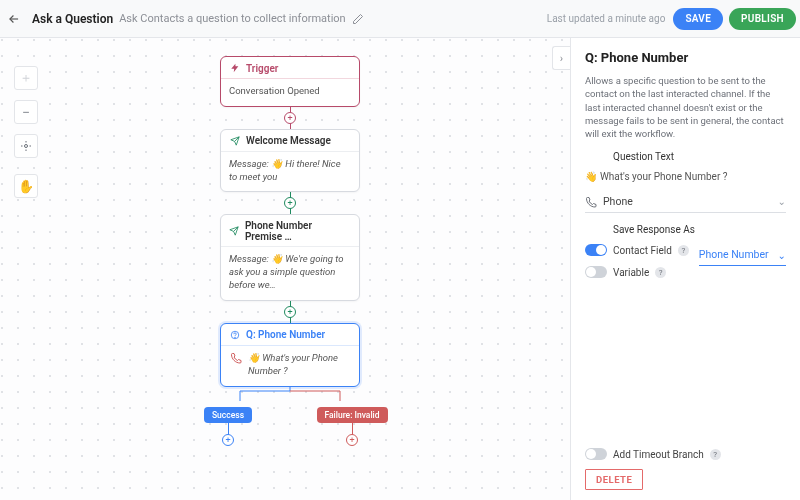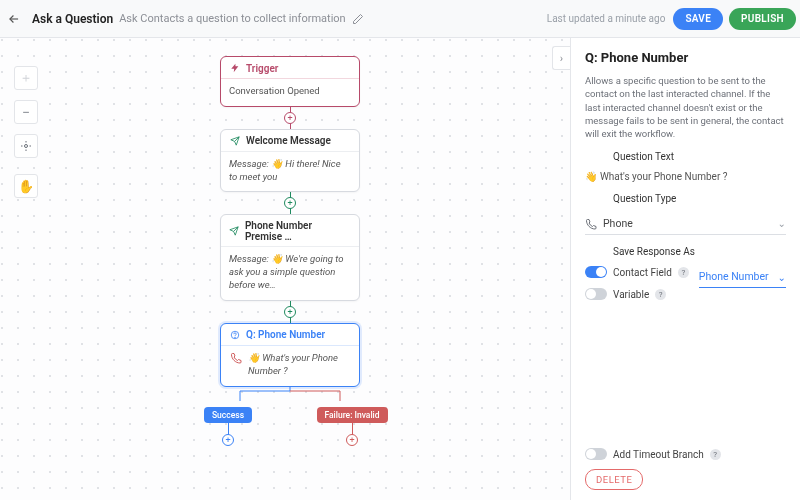--- a/index.html
+++ b/index.html
@@ -80,21 +80,21 @@
   .toggle .knob { position:absolute; top:1px; left:1px; width:10px; height:10px; border-radius:50%; background:#fff; transition:.1s; }
   .toggle.on .knob { left:11px; }
   .help { width:11px; height:11px; border-radius:50%; background:#e3e5e9; color:#6c7078; font-size:8px; display:inline-flex; align-items:center; justify-content:center; cursor:pointer; }
 
   .save-block { display:flex; align-items:flex-start; gap:10px; }
   .save-left { display:flex; flex-direction:column; gap:10px; }
   .save-right { flex:1; }
 
   .panel-spacer { flex:1; }
   .adv-label { font-size:10.5px; font-weight:600; color:#333; margin-bottom:4px; }
-  .delete-btn { align-self:flex-start; border:1px solid #e46a6a; color:#e46a6a; background:#fff; font-size:9.5px; font-weight:400; padding:4px 10px; border-radius:10px; letter-spacing:.5px; cursor:pointer; }
+  .delete-btn { align-self:flex-start; border:1px solid #e46a6a; color:#e46a6a; background:#fff; font-size:9.5px; font-weight:700; padding:4px 10px; border-radius:1px; letter-spacing:.5px; cursor:pointer; }
 
   svg { display:block; }
 </style>
 </head>
 <body>
 
 <div class="app">
 
   <div class="header">
     <div class="hdr-back">
@@ -234,21 +234,20 @@
       </div>
     </div>
 
     <div class="panel">
       <h1>Q: Phone Number</h1>
       <div class="desc">Allows a specific question to be sent to the contact on the last interacted channel. If the last interacted channel doesn't exist or the message fails to be sent in general, the contact will exit the workflow.</div>
 
       <div class="label">Question Text</div>
       <div class="qtext">👋 What's your Phone Number ?</div>
 
-      <div class="label">Question Type</div>
       <div class="sel">
         <span>
           <svg width="12" height="12" viewBox="0 0 24 24" fill="none" stroke="#6c7078" stroke-width="2">
               <path d="M22 17v3a2 2 0 01-2 2c-9 0-17-8-17-17a2 2 0 012-2h3l2 5-2 2a14 14 0 007 7l2-2 5 2z"></path>
             </svg>
         </span>
         <span>Phone</span>
         <span class="chev">⌄</span>
       </div>
 

